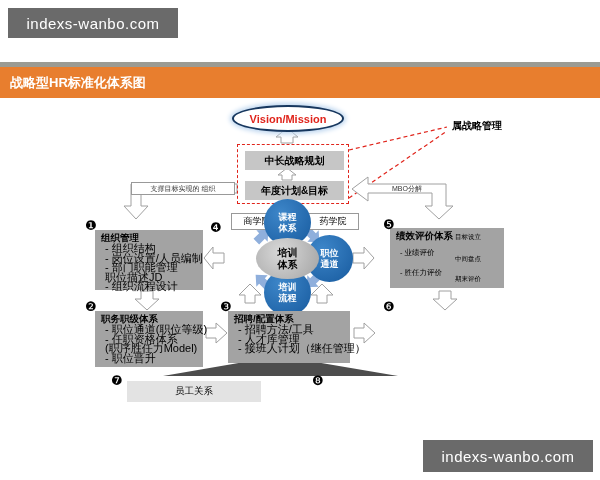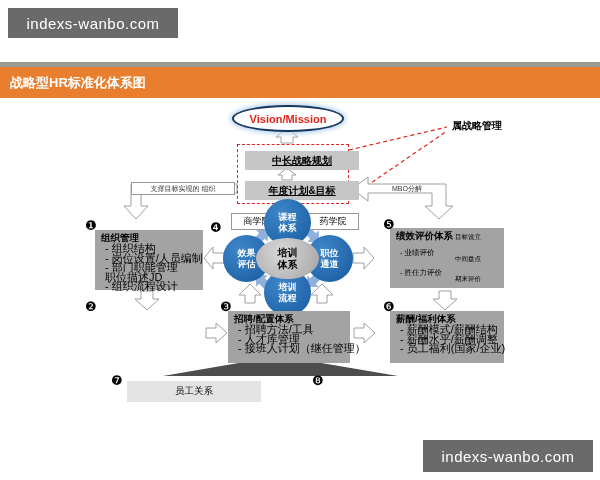--- a/index.html
+++ b/index.html
@@ -18,22 +18,22 @@
   #svg-layer { left:0; top:0; }
   .hollow { fill:#ffffff; stroke:#a0a0a0; stroke-width:1; }
   .reddash { stroke:#e0241b; stroke-width:1.2; stroke-dasharray:4 3; fill:none; }
   .bracket { stroke:#555; stroke-width:1; fill:none; }
   .chev { fill:#8fafdc; }
 
   #vision { left:232px; top:105px; width:112px; height:27px; border:2px solid #17375e; border-radius:50%;
             background:#fff; box-shadow:0 0 5px 2px #b9d3ee; display:flex; align-items:center; justify-content:center;
             color:#e0241b; font-weight:bold; font-size:11px; z-index:3; }
   #dashed-box { left:237px; top:144px; width:112px; height:60px; border:1.5px dashed #e0241b; z-index:1; }
-  .plan-box { left:245px; width:114px; height:19px; background:#c6c6c6; color:#000; font-weight:bold; font-size:10px;
-              display:flex; align-items:center; justify-content:center; z-index:2;text-decoration:underline; }
+  .plan-box { left:245px; width:99px; height:19px; background:#c6c6c6; color:#000; font-weight:bold; font-size:10px;
+              display:flex; align-items:center; justify-content:center; z-index:2; }
   #plan1 { top:151px; } #plan2 { top:181px; }
   #strategy-note { left:452px; top:119px; font-size:10px; font-weight:bold; color:#000; z-index:2; }
 
   #support-label { left:131px; top:182px; width:104px; height:13px; background:#fff; border:1px solid #999;
                    font-size:7px; color:#333; display:flex; align-items:center; justify-content:center; z-index:3; }
   #mbo-label { left:382px; top:184px; width:50px; font-size:7px; color:#333; text-align:center; z-index:3; }
 
   .school { width:52px; height:17px; background:#fff; border:1px solid #999; font-size:9px; color:#000;
             display:flex; align-items:center; justify-content:center; z-index:2; }
   #school-left { left:231px; top:213px; } #school-right { left:307px; top:213px; }
@@ -130,23 +130,20 @@
   <div class="abs" id="strategy-note">属战略管理</div>
   <div class="abs" id="support-label">支撑目标实现的 组织</div>
   <div class="abs" id="mbo-label">MBO分解</div>
 
   <div class="abs school" id="school-left">商学院</div>
   <div class="abs school" id="school-right">药学院</div>
   <div class="abs numdot" id="n4">❹</div>
   <div class="abs bluecircle" id="c-top">
       <span>课程体系</span>
     </div>
-  <div class="abs bluecircle" id="c-left">
-      <span>效果评估</span>
-    </div>
   <div class="abs bluecircle" id="c-right">
       <span>职位通道</span>
     </div>
   <div class="abs bluecircle" id="c-bottom">
       <span>培训流程</span>
     </div>
   <div class="abs" id="c-center">
       <span>培训体系</span>
     </div>
 
@@ -154,45 +151,46 @@
   <div class="abs graybox" id="box1">
     <div class="title">组织管理</div>
     <div class="line">- 组织结构</div>
     <div class="line">- 岗位设置/人员编制</div>
     <div class="line">- 部门职能管理</div>
     <div class="line">  职位描述JD</div>
     <div class="line">- 组织流程设计</div>
   </div>
 
   <div class="abs numdot" id="n2">❷</div>
+  <div class="abs graybox" id="box2">
+    <div class="title">职务职级体系</div>
+    <div class="line">- 职位通道(职位等级)</div>
+    <div class="line">- 任职资格体系</div>
+    <div class="line">  (职序胜任力Model)</div>
+    <div class="line">- 职位晋升</div>
+  </div>
 
   <div class="abs numdot" id="n3">❸</div>
   <div class="abs graybox" id="box3">
     <div class="title">招聘/配置体系</div>
     <div class="line">- 招聘方法/工具</div>
     <div class="line">- 人才库管理</div>
     <div class="line">- 接班人计划（继任管理）</div>
   </div>
 
   <div class="abs numdot" id="n5">❺</div>
   <div class="abs graybox" id="box5">
     <div class="title">绩效评价体系</div>
     <div class="b-item" id="b5-i0">- 业绩评价</div>
     <div class="b-item" id="b5-i1">- 胜任力评价</div>
   </div>
   <div class="abs brace-item" id="br0">目标设立</div>
   <div class="abs brace-item" id="br1">中间盘点</div>
   <div class="abs brace-item" id="br2">期末评价</div>
 
   <div class="abs numdot" id="n6">❻</div>
-  <div class="abs graybox" id="box6">
-    <div class="title">薪酬/福利体系</div>
-    <div class="line">- 薪酬模式/薪酬结构</div>
-    <div class="line">- 薪酬水平/薪酬调整</div>
-    <div class="line">- 员工福利(国家/企业)</div>
-  </div>
 
   <div class="abs numdot" id="n7">❼</div>
   <div class="abs bottombox" id="box7">员工关系</div>
   <div class="abs numdot" id="n8">❽</div>
 
   <div class="abs watermark" id="wm-bottom">indexs-wanbo.com</div>
 </div>
 
 </body></html>

